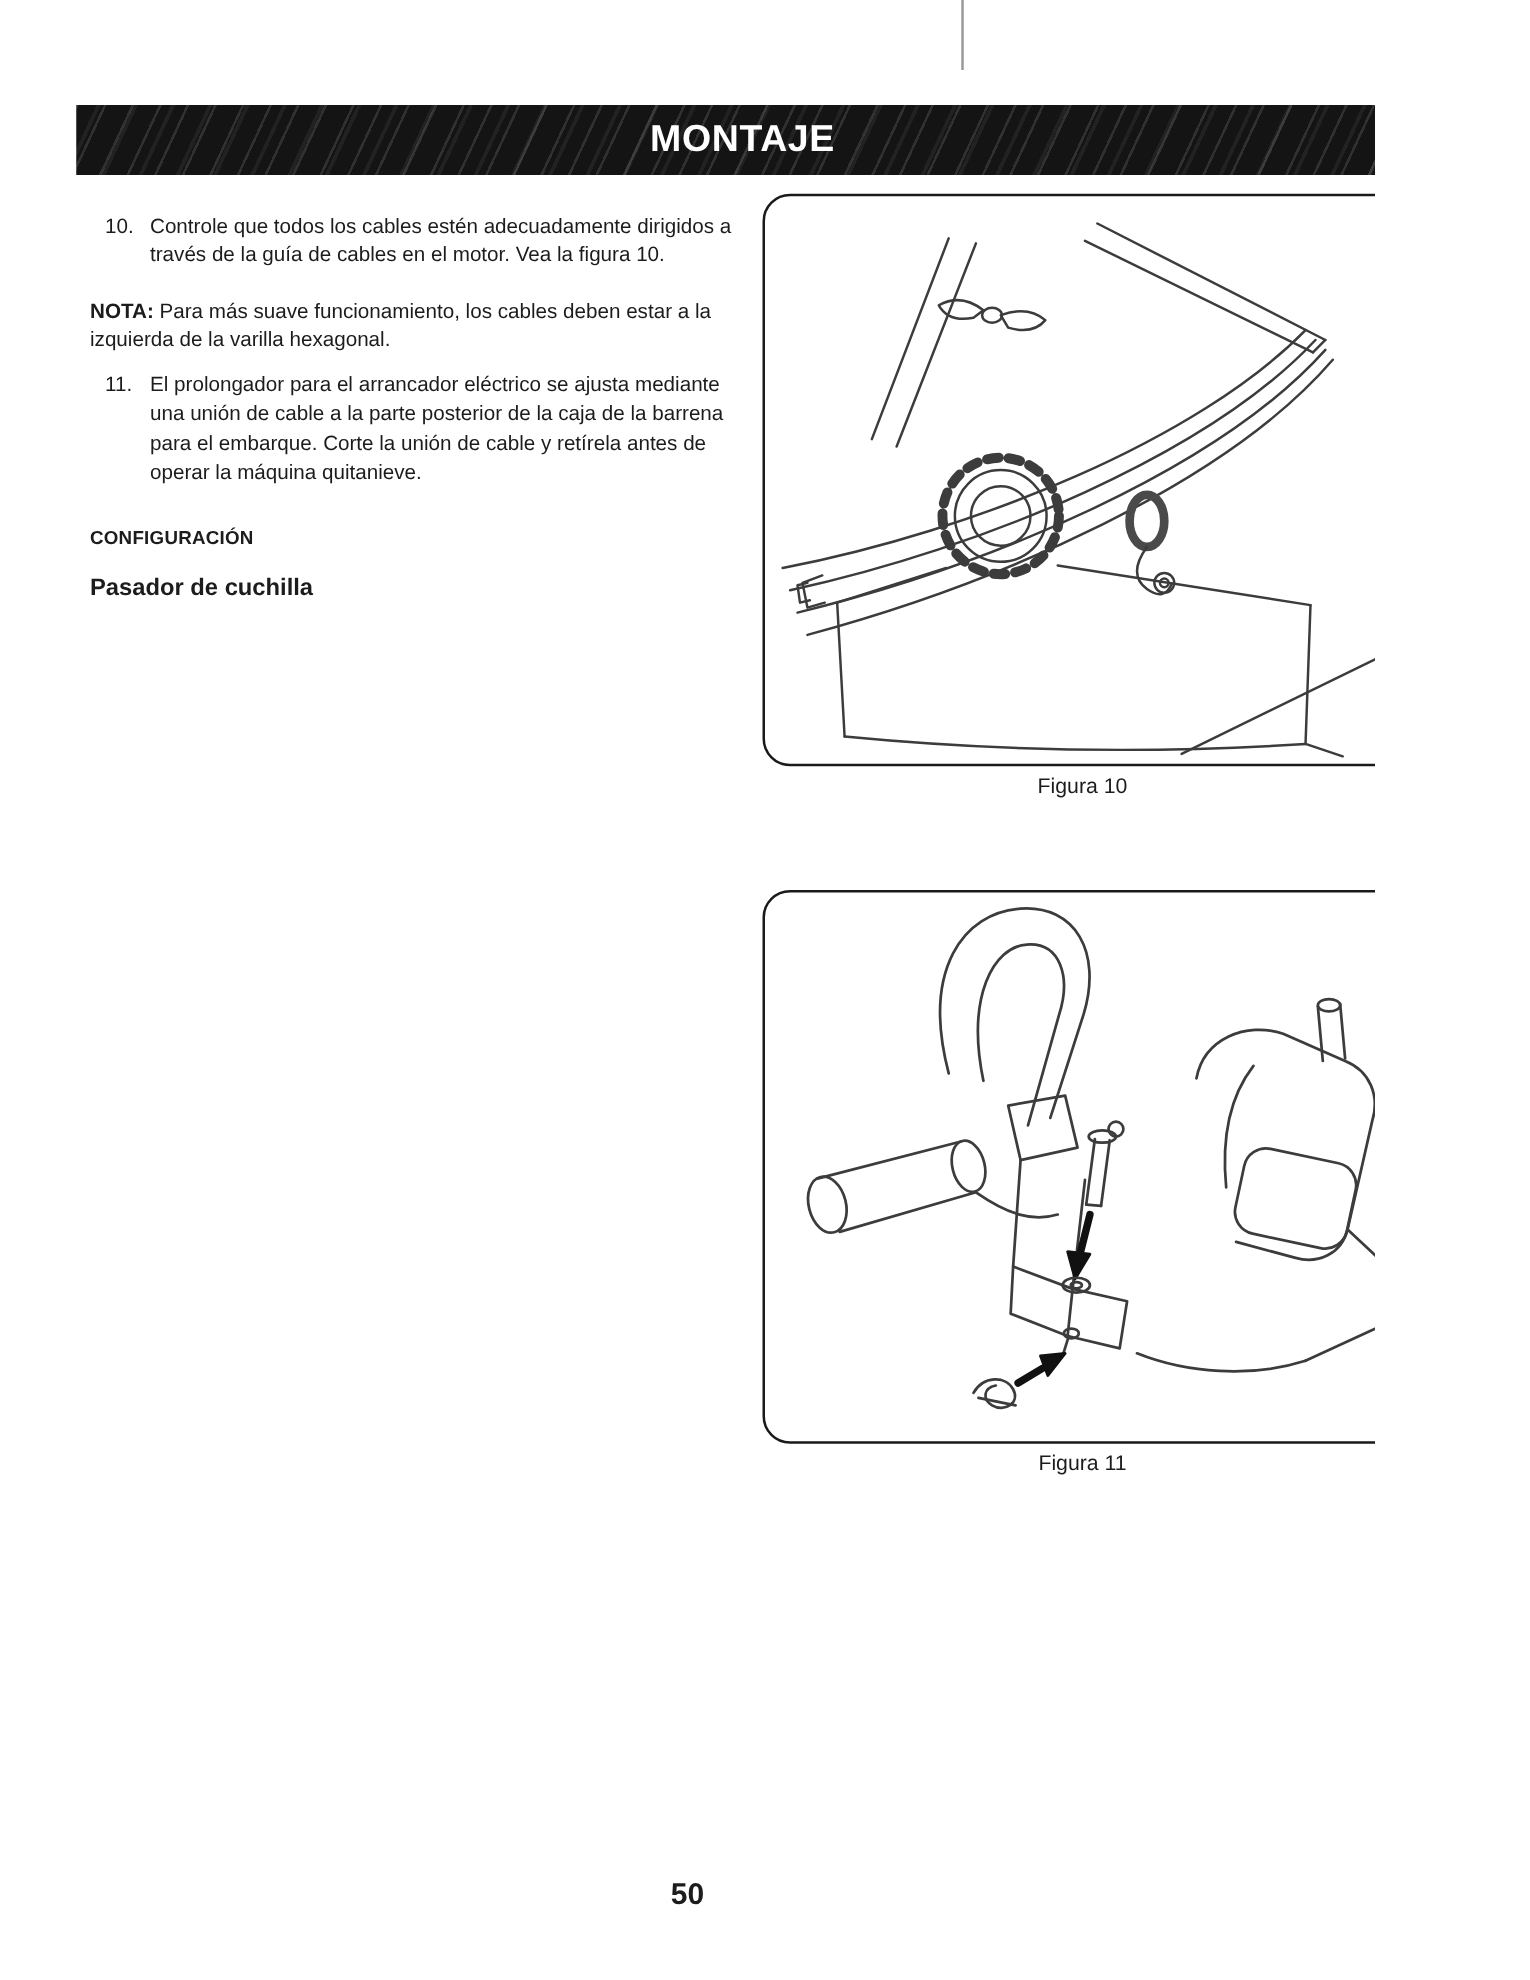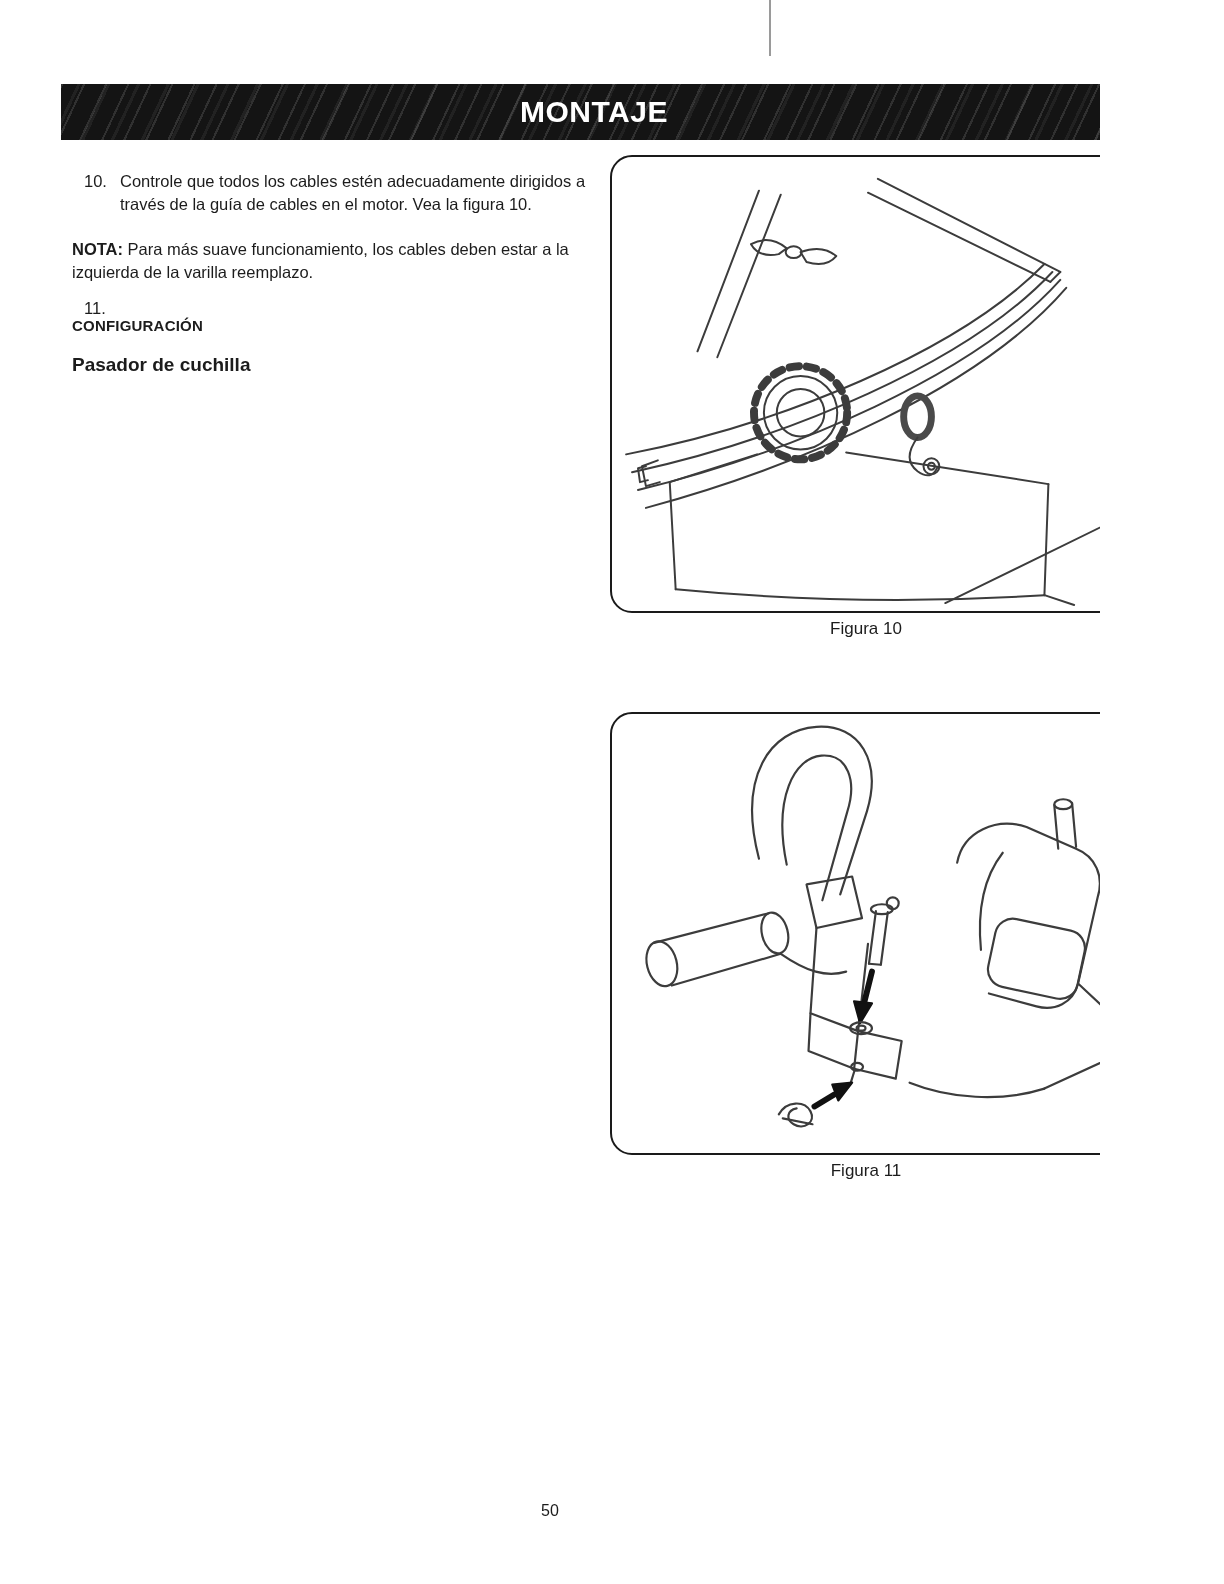--- a/index.html
+++ b/index.html
@@ -32,21 +32,21 @@
   .fig10 { top:155px; }
   .fig11 { top:712px; }
   .fig-box {
     width:512px; height:458px; border:2.5px solid #1a1a1a; border-radius:22px;
     box-sizing:border-box; background:#ffffff; overflow:hidden;
   }
   .fig11 .fig-box { height:443px; }
   .fig-box svg { display:block; width:100%; height:100%; }
   figcaption { font-size:17px; margin-top:6px; color:#1c1c1c; }
 
-  .page-number { position:absolute; left:0; top:1502px; width:100%; text-align:center; font-weight:normal; font-size:16px; }
+  .page-number { position:absolute; left:0; top:1502px; width:100%; text-align:center; font-weight:bold; font-size:24px; }
 </style>
 </head>
 <body>
 
 <div class="page">
 
   <div class="scan-mark"></div>
 
   <div class="header-bar">
     <span class="header-title">MONTAJE</span>
@@ -56,25 +56,29 @@
 
     <div class="list-item">
       <span class="num">10.</span>
       <span class="pre">Controle que todos los cables estén adecuadamente dirigidos a
 través de la guía de cables en el motor. Vea la figura 10.</span>
     </div>
 
     <p class="nota">
       <b>NOTA:</b>
       <span class="pre">Para más suave funcionamiento, los cables deben estar a la
-izquierda de la varilla reemplazo.</span>
+izquierda de la varilla hexagonal.</span>
     </p>
 
     <div class="list-item">
       <span class="num">11.</span>
+      <span class="pre">El prolongador para el arrancador eléctrico se ajusta mediante
+una unión de cable a la parte posterior de la caja de la barrena
+para el embarque. Corte la unión de cable y retírela antes de
+operar la máquina quitanieve.</span>
     </div>
 
     <h2 class="section-heading">CONFIGURACIÓN</h2>
     <h3 class="sub-heading">Pasador de cuchilla</h3>
 
   </div>
 
   <figure class="fig fig10">
     <div class="fig-box">
       <svg viewBox="0 0 512 458" xmlns="http://www.w3.org/2000/svg">

